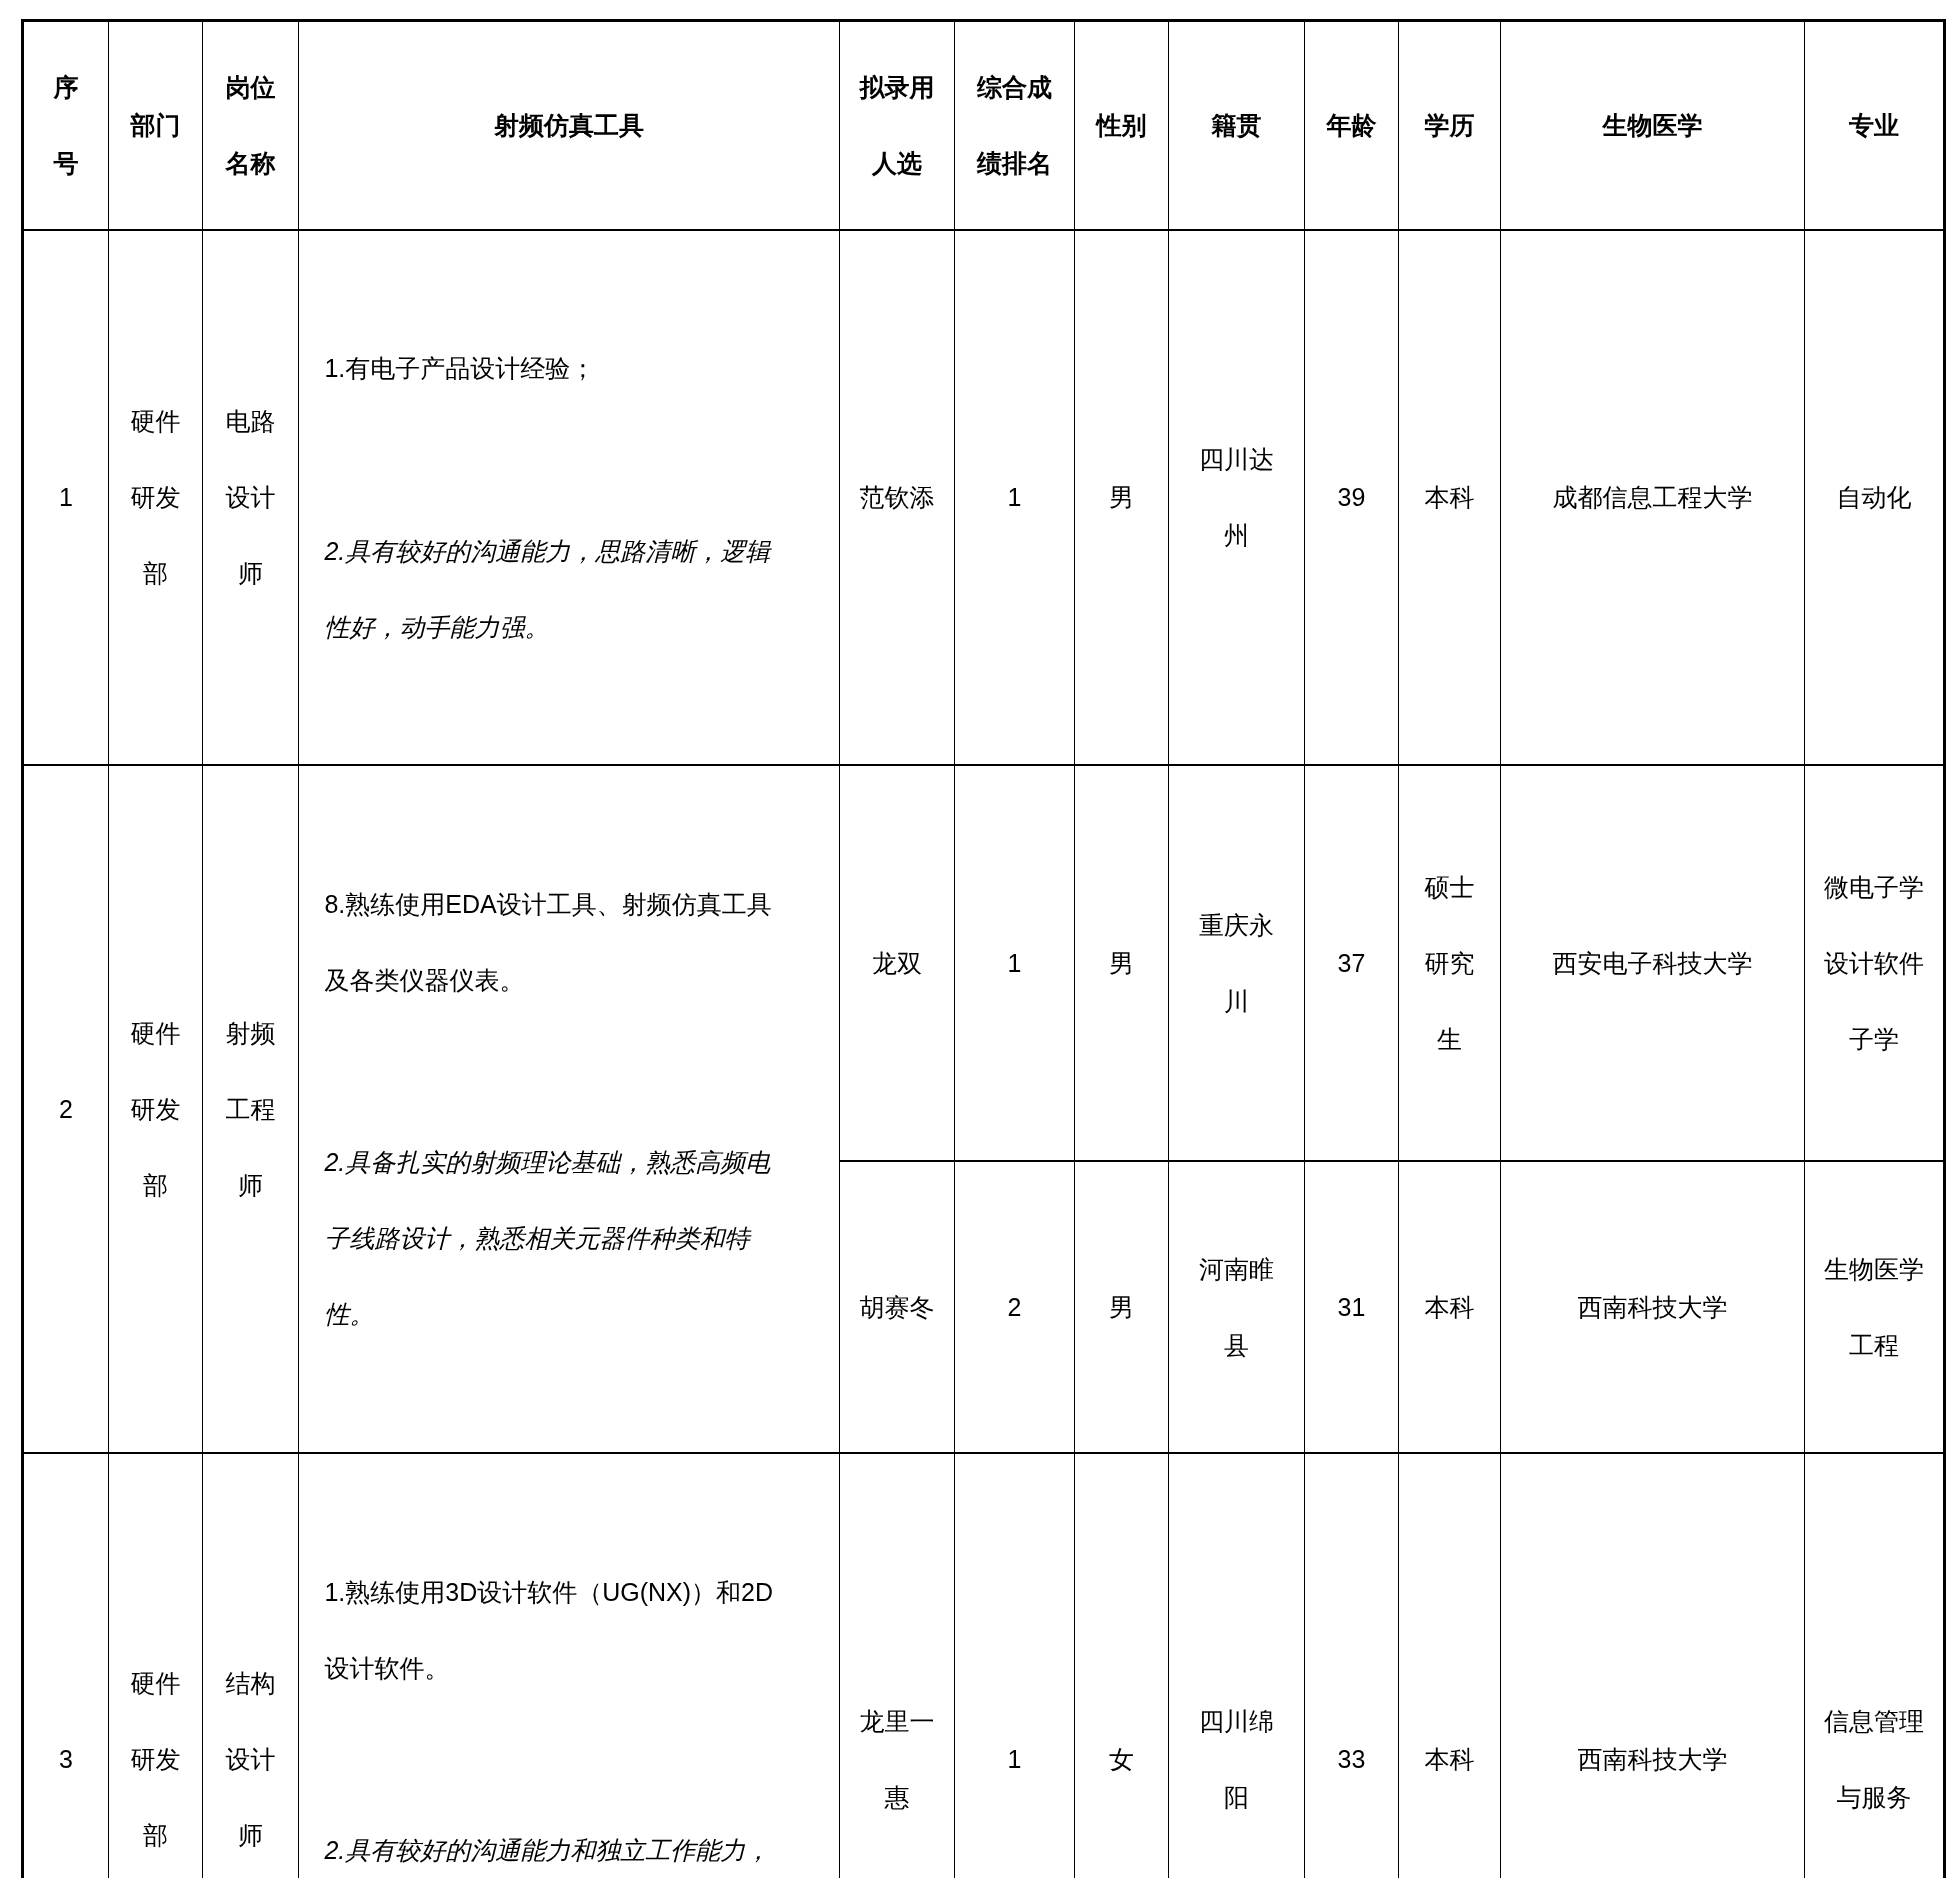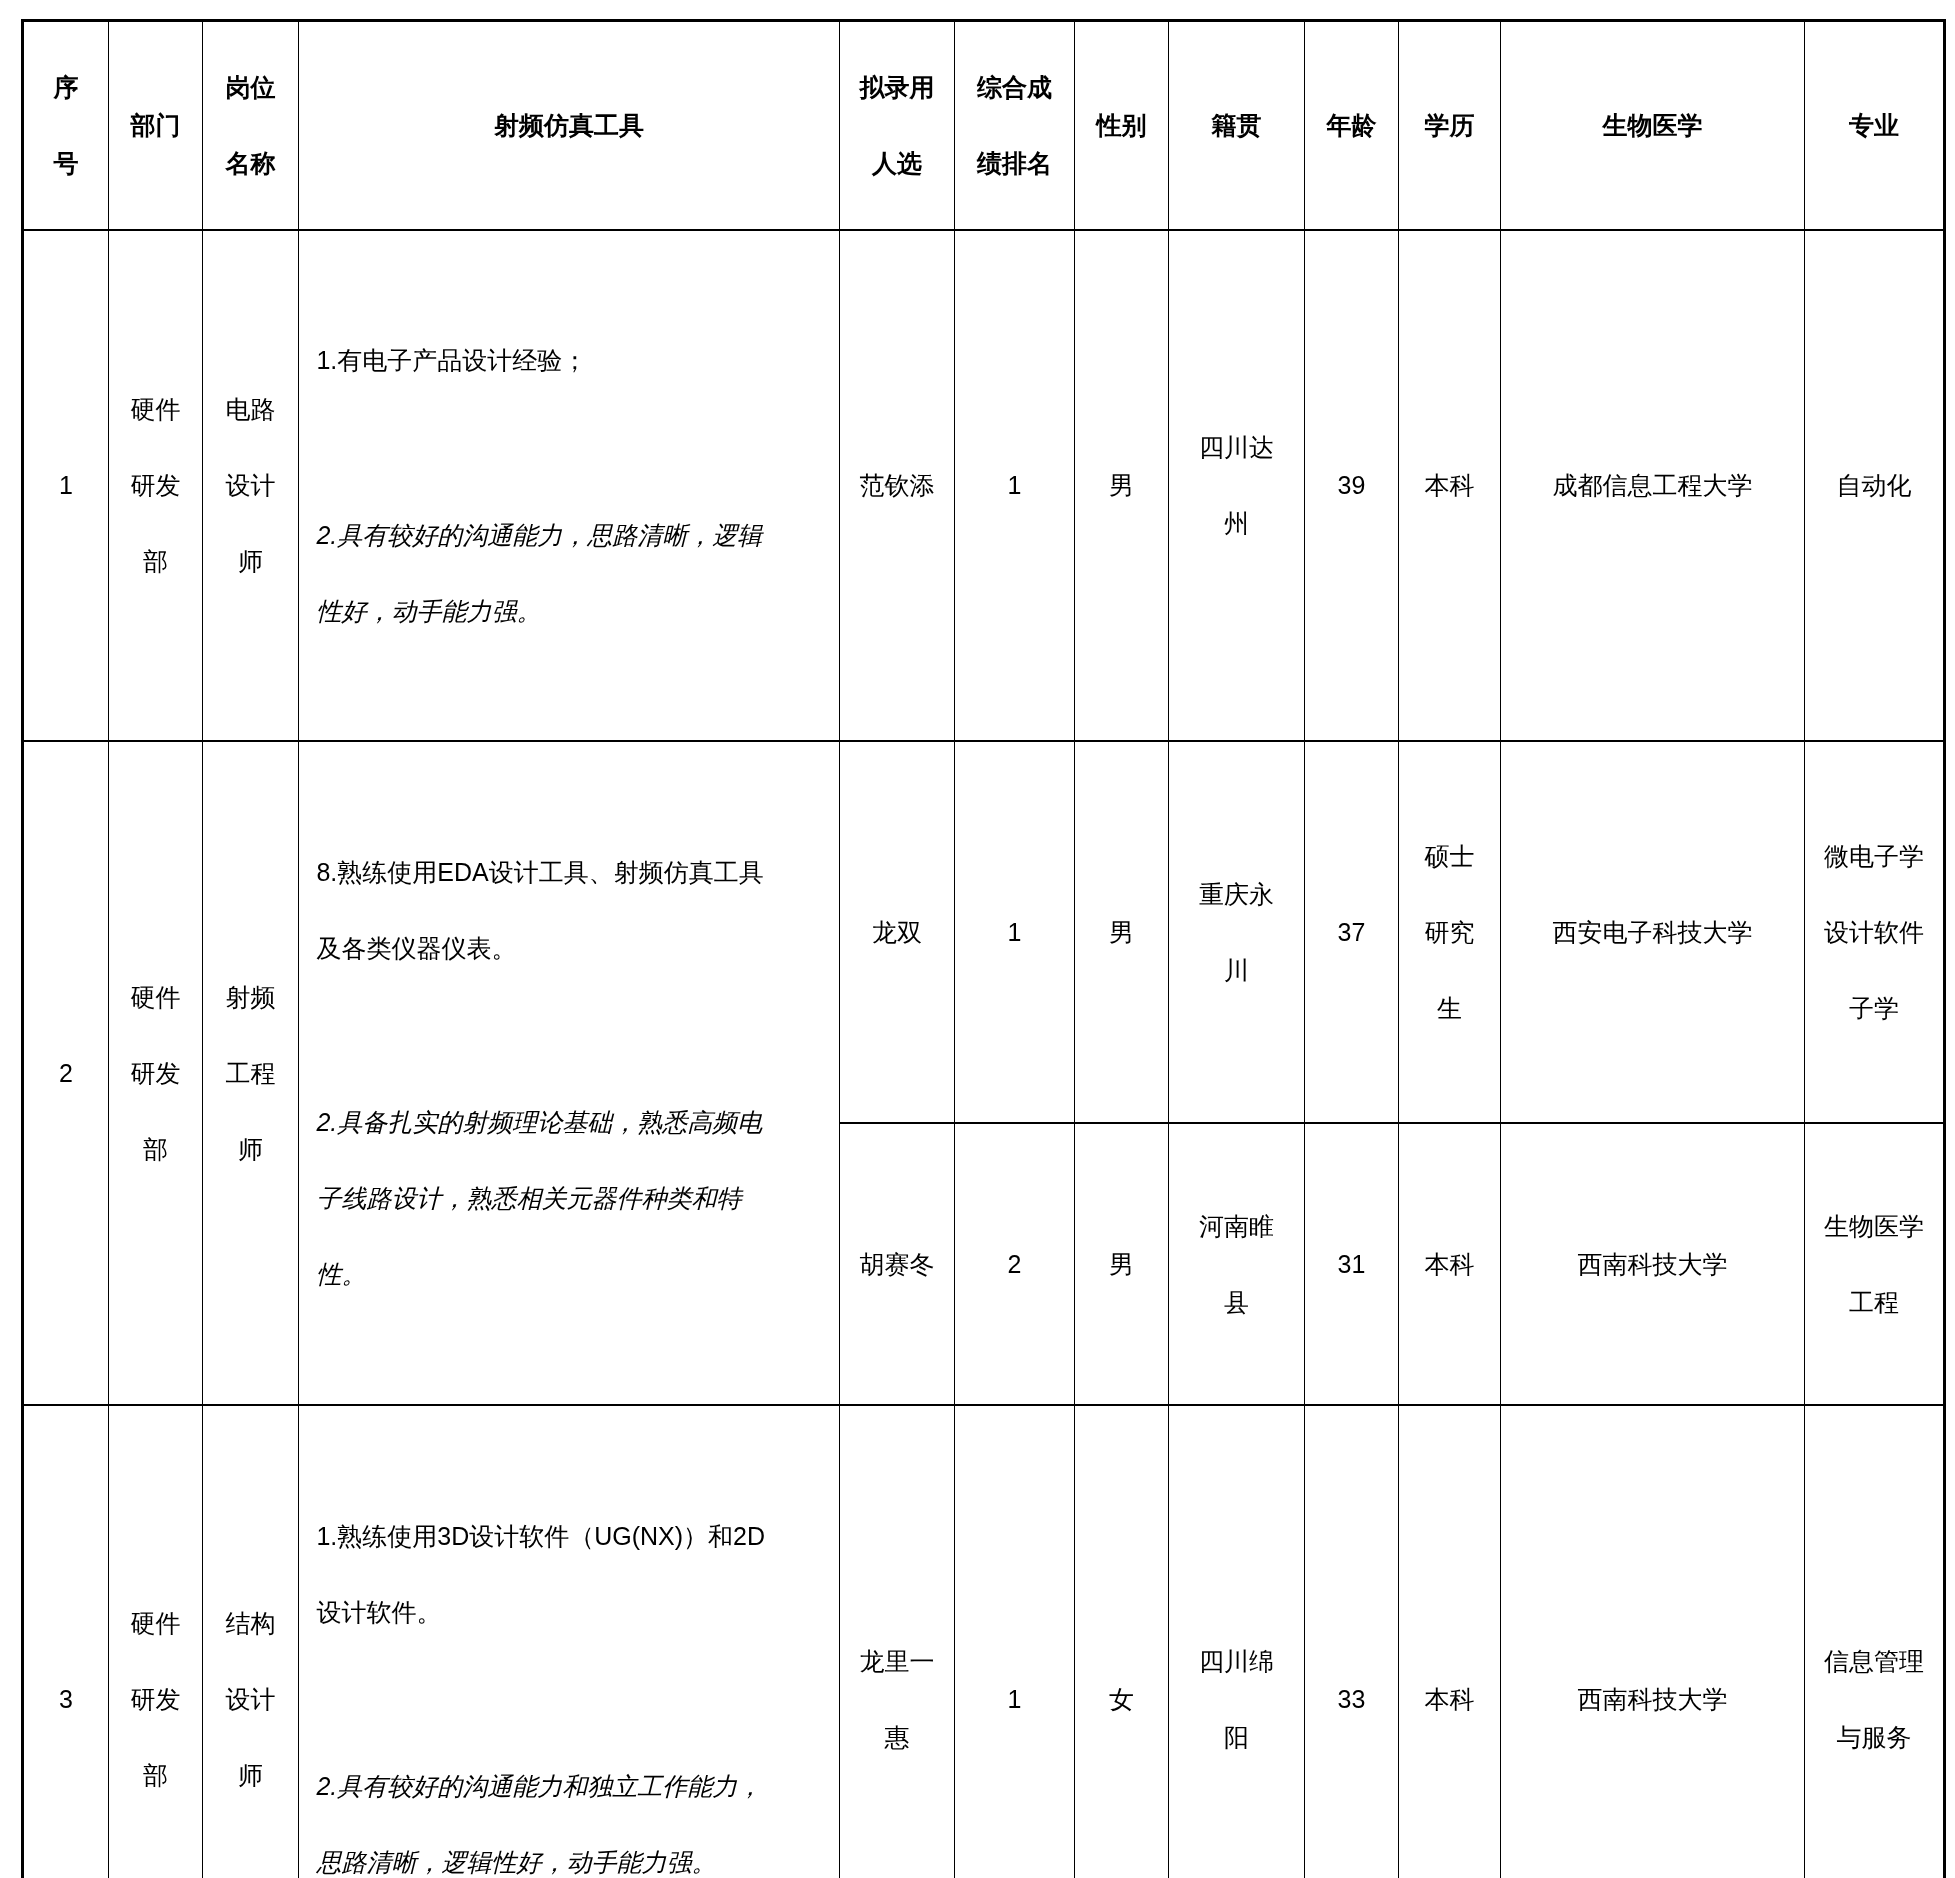--- a/index.html
+++ b/index.html
@@ -37,21 +37,21 @@
     font-weight: normal;
   }
   th {
     font-weight: bold;
   }
   td.req {
     text-align: left;
     padding: 15.6px 17.4px;
   }
   td.req p {
-    margin: 0;
+    margin: 8px;
     white-space: pre-line;
   }
   td.req p + p {
     margin-top: 22.6px;
     font-style: italic;
   }
   tr.h-header { height: 209px; }
   tr.h-row1   { height: 306px; }
   tr.h-row2a  { height: 281px; }
   tr.h-row2b  { height: 208px; }

